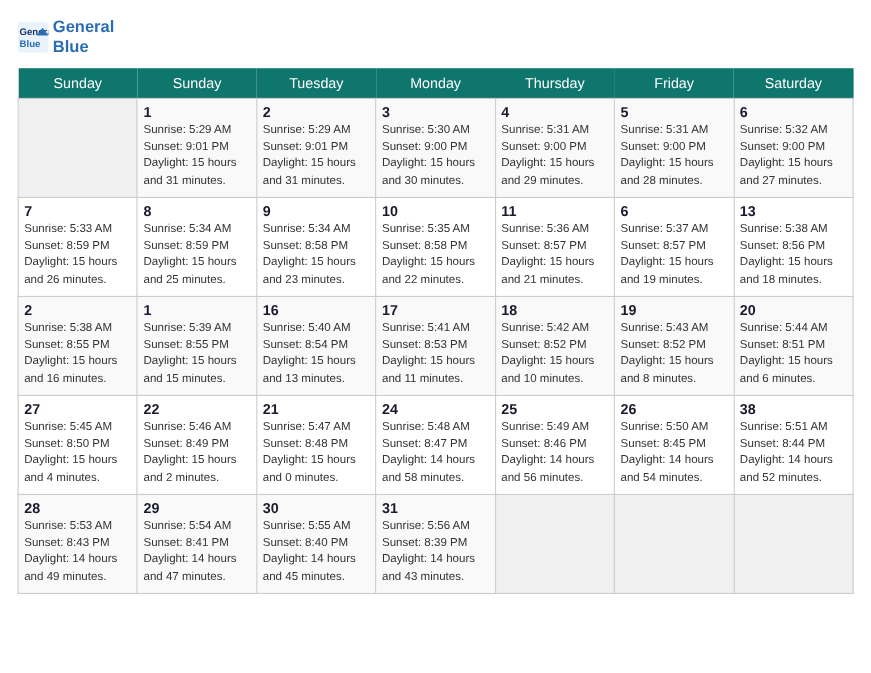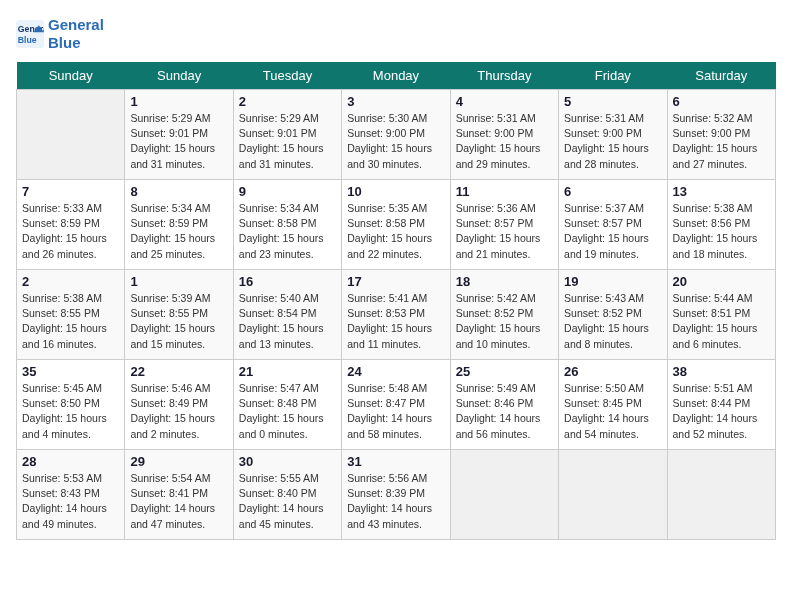--- a/index.html
+++ b/index.html
@@ -209,21 +209,21 @@
           <span class="day-number">19</span>
           <div class="cell-info">Sunrise: 5:43 AM<br>Sunset: 8:52 PM<br>Daylight: 15 hours<br>and 8 minutes.</div>
         </td>
         <td>
           <span class="day-number">20</span>
           <div class="cell-info">Sunrise: 5:44 AM<br>Sunset: 8:51 PM<br>Daylight: 15 hours<br>and 6 minutes.</div>
         </td>
       </tr>
       <tr>
         <td>
-          <span class="day-number">35</span>
+          <span class="day-number">27</span>
           <div class="cell-info">Sunrise: 5:45 AM<br>Sunset: 8:50 PM<br>Daylight: 15 hours<br>and 4 minutes.</div>
         </td>
         <td>
           <span class="day-number">22</span>
           <div class="cell-info">Sunrise: 5:46 AM<br>Sunset: 8:49 PM<br>Daylight: 15 hours<br>and 2 minutes.</div>
         </td>
         <td>
           <span class="day-number">21</span>
           <div class="cell-info">Sunrise: 5:47 AM<br>Sunset: 8:48 PM<br>Daylight: 15 hours<br>and 0 minutes.</div>
         </td>

